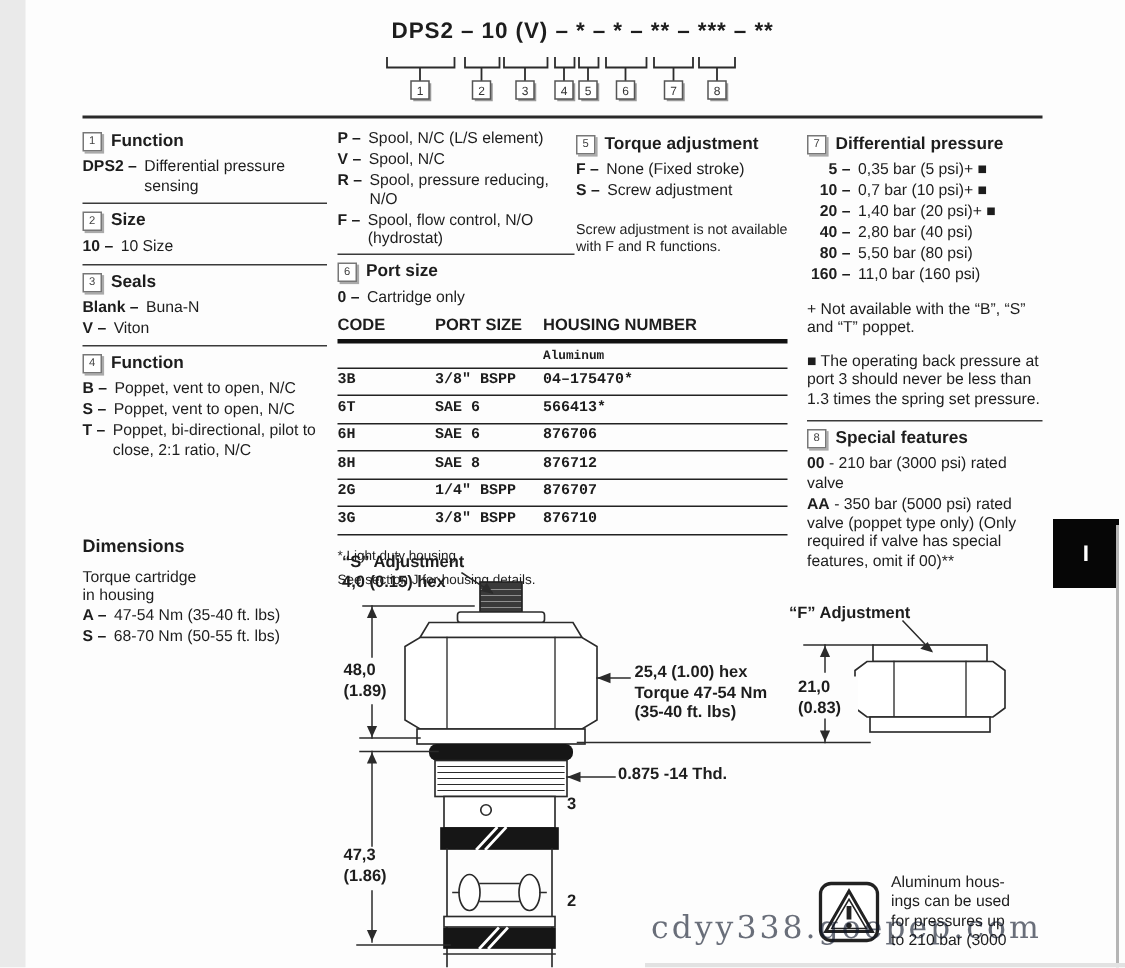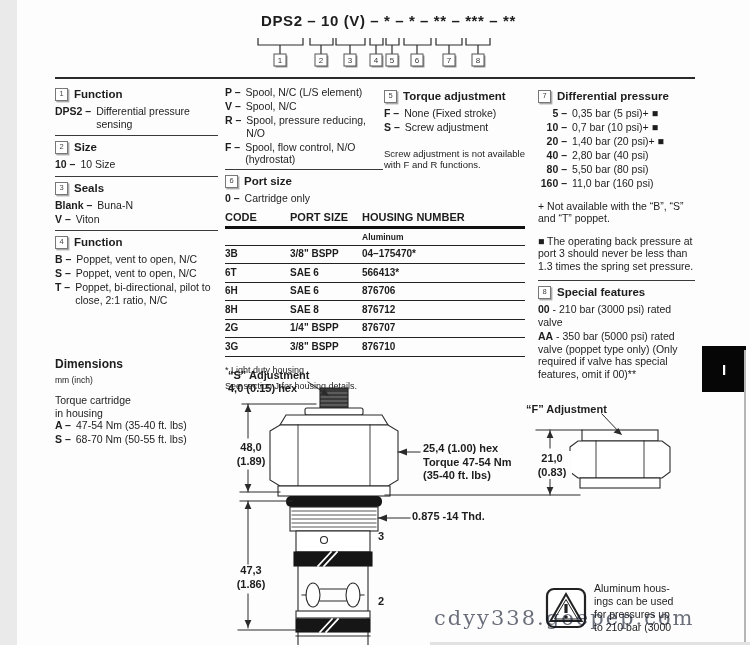--- a/index.html
+++ b/index.html
@@ -29,32 +29,32 @@
   .item .desc{flex:1;}
   .item .code.num{width:29px;text-align:right;}
   .hr{border-top:1.5px solid #3a3a3a;margin:5px 0;}
   .smallnote{font-size:9.5px;line-height:11px;margin-top:14px;}
   .note{margin-top:10px;}
   p.sf{margin:0 0 2px;}
   p.sf b{font-weight:bold;}
 
   table.ptable{border-collapse:collapse;width:100%;margin-top:4px;}
   .ptable th{text-align:left;font-size:11px;font-weight:bold;border-bottom:3px solid #111;padding:2px 0 3px;}
-  .ptable td{font-size:10px;font-weight:bold;padding:2.5px 0;border-bottom:1.2px solid #222;}
+  .ptable td{font-size:10px;font-weight:bold;padding:2.5px 0;border-bottom:1.2px solid #222;font-family:Liberation Mono, monospace;}
   .ptable tr.subhead td{font-size:8.5px;padding:1.5px 0;border-bottom:1px solid #222;}
   .fnote{font-size:9px;margin-top:7px;}
   .fnote2{font-size:9px;margin-top:4px;}
 
   .dim-title{font-weight:bold;font-size:12px;}
   .dim-units{font-size:8.5px;margin-top:3px;}
   .torq{margin-top:8px;}
 
   .drawing{position:absolute;left:220px;top:368px;width:530px;height:277px;}
   .dlabel{position:absolute;font-size:11px;font-weight:bold;line-height:13px;white-space:nowrap;}
-  .dlabel.center{text-align:center;white-space:normal;line-height:14px;}
+  .dlabel.center{white-space:normal;line-height:14px;}
 
   .warn-icon{position:absolute;left:544px;top:586px;width:44px;height:44px;}
   .warn-text{position:absolute;left:594px;top:582px;font-size:10.5px;line-height:13px;}
 
   .watermark{position:absolute;left:434px;top:606px;font-size:21px;letter-spacing:2px;color:#0f172a;
              opacity:.62;font-family:"DejaVu Serif",serif;white-space:nowrap;}
   .side-tab{position:absolute;left:702px;top:346px;width:44px;height:46px;background:#060606;color:#fff;
             display:flex;align-items:center;justify-content:center;font-size:15px;font-weight:bold;}
 </style>
 </head>
@@ -299,21 +299,20 @@
     <div class="sec-head">
         <span class="numbox">8</span>
         <span class="sec-title">Special features</span>
       </div>
     <p class="sf"><b>00</b> <span>- 210 bar (3000 psi) rated valve</span></p>
     <p class="sf"><b>AA</b> <span>- 350 bar (5000 psi) rated valve (poppet type only) (Only required if valve has special features, omit if 00)**</span></p>
   </div>
 
   <div class="col" style="left:55px;top:358px;width:172px">
     <div class="dim-title">Dimensions</div>
-    <div class="dim-units">mm (inch)</div>
     <div class="torq">
       <div>Torque cartridge</div>
       <div>in housing</div>
       <div class="item">
           <span class="code">A –</span>
           <span class="desc">47-54 Nm (35-40 ft. lbs)</span>
         </div>
       <div class="item">
           <span class="code">S –</span>
           <span class="desc">68-70 Nm (50-55 ft. lbs)</span>

